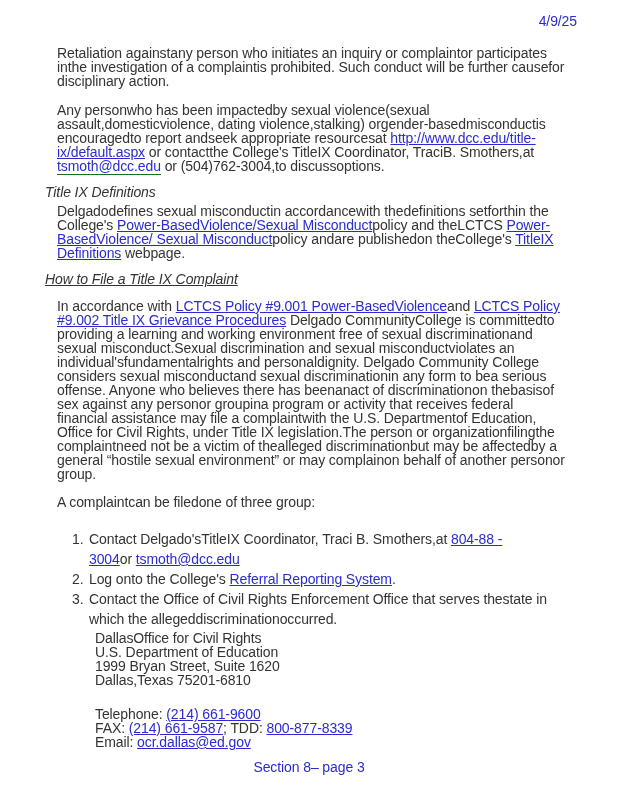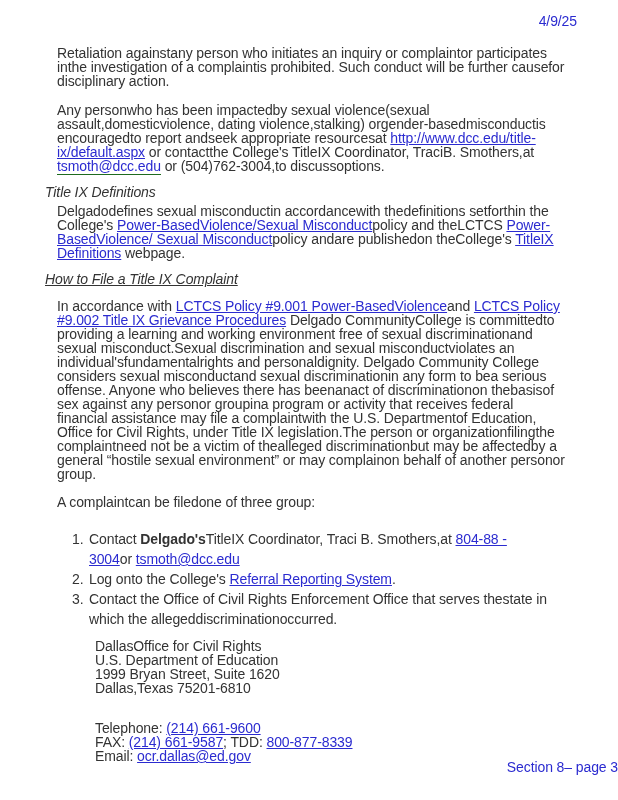--- a/index.html
+++ b/index.html
@@ -24,32 +24,32 @@
   .p1{margin-top:18px;}
   .p2{margin-top:15px;}
   .h1{margin-top:25px;margin-bottom:0;}
   .p3{margin-top:5px;}
   .h2{margin-top:24px;margin-bottom:0;text-decoration:underline;}
   .p4{margin-top:13px;}
   .p5{margin-top:14px;}
   .heading{font-style:italic;margin:0;color:#333333;}
   a{color:#2b2bd0;text-decoration:underline;cursor:pointer;}
   a.link-green{text-decoration:none;border-bottom:1.4px solid #1e6b1e;}
-  .bold{font-weight:bold;}
+  .bold{font-weight:normal;}
   .list{margin-top:20px;margin-left:27px;line-height:20px;}
   .li{display:flex;}
   .num{width:17px;flex:0 0 17px;}
   .li-text{flex:1 1 auto;}
-  .addr{margin-left:50px;margin-top:10px;}
-  .contact{margin-top:26px;}
+  .addr{margin-left:50px;margin-top:2px;}
+  .contact{margin-top:20px;}
   .footer{
     position:absolute;
     top:760px;left:0;
     width:618px;
-    text-align:right;
+    text-align:center;
     color:#2b2bd0;
   }
 </style>
 </head>
 <body>
 
 <div class="page">
 
   <p class="date">4/9/25</p>
 

